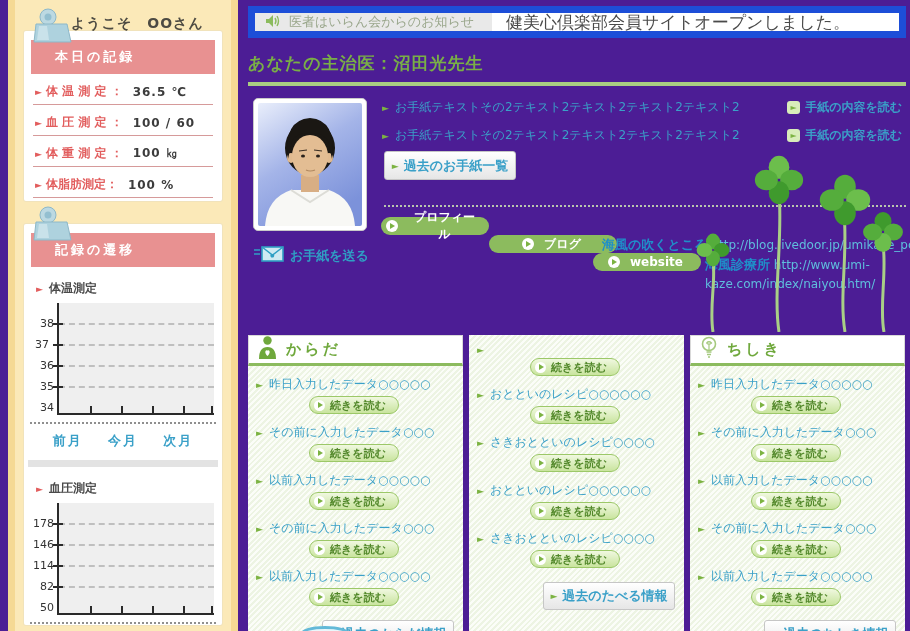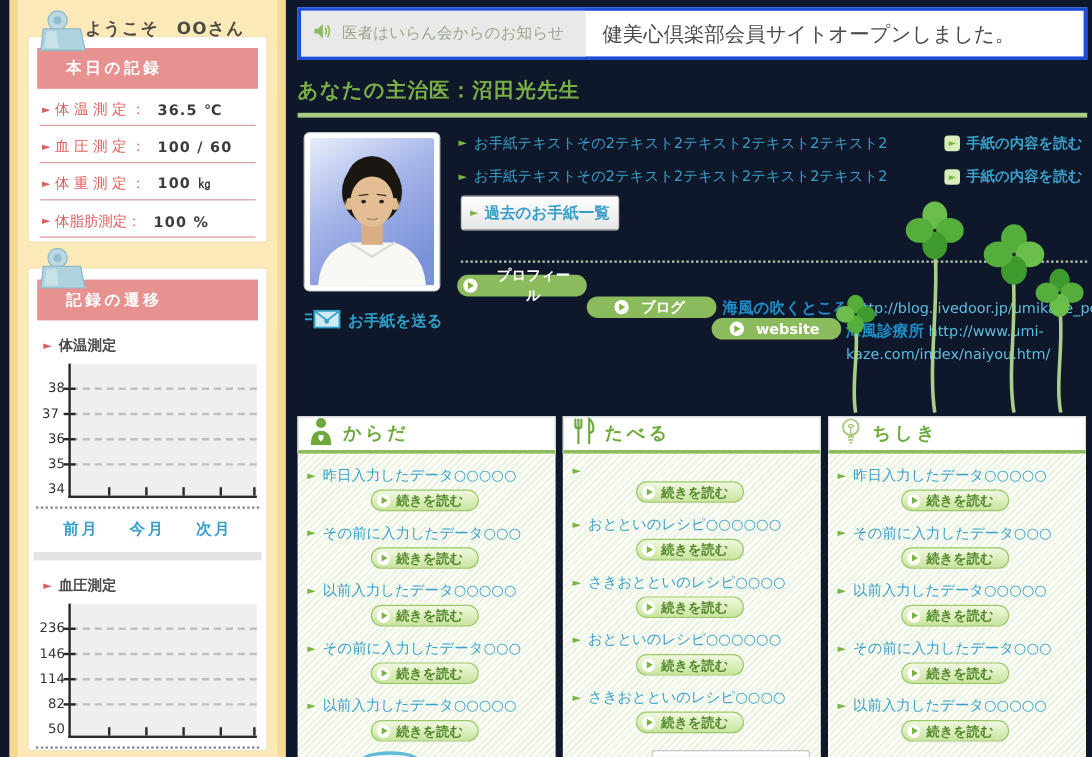--- a/index.html
+++ b/index.html
@@ -1,48 +1,48 @@
 <!DOCTYPE html>
 <html><head>
 <meta charset="utf-8">
 <style>
   * { margin:0; padding:0; box-sizing:border-box; }
   html,body { width:910px; height:631px; background:#fff; font-family:"DejaVu Sans", sans-serif; overflow:hidden; }
-  .page { position:relative; width:910px; height:631px; background:#0f172a; overflow:hidden; }
+  .page { position:relative; width:910px; height:631px; background:#4c1d95; overflow:hidden; }
 
   
   .sidebar { position:absolute; left:8px; top:0; width:230px; height:631px;
     background:#fbe9b8; border-left:7px solid #f5d994; border-right:7px solid #f5d994; }
   .clip { position:absolute; z-index:5; }
   .welcome-text { position:absolute; left:56px; top:15px; font-size:14px; font-weight:bold; color:#4c4a42; letter-spacing:1px; z-index:2;}
   .panel { position:absolute; left:9px; width:198px; background:#fff; border-radius:2px; box-shadow:0 0 0 1px #f1e3bb; }
   .panel-today { top:31px; height:170px; }
   .panel-history { top:224px; height:401px; overflow:hidden; }
   .panel-header { margin:9px 7px 0; background:#e89191; color:#fff; font-weight:bold; font-size:13px; padding:8px 0 8px 24px; letter-spacing:3px; }
   .mrow { display:flex; align-items:center; margin:0 9px; padding:9px 2px 4px; border-bottom:1px solid #d69a9a; }
   .mrow .arr { color:#e25d5d; font-size:9px; margin-right:4px; }
-  .mrow .mlabel { color:#e25d5d; font-size:12px; font-weight:normal; }
+  .mrow .mlabel { color:#e25d5d; font-size:12px; font-weight:bold; }
   .mrow .mvalue { color:#3c3c3c; font-size:12px; font-weight:bold; margin-left:10px; letter-spacing:1px; }
 
   .chart-title { margin:13px 12px 6px; color:#4a4a4a; font-size:12px; font-weight:bold; display:flex; align-items:center; gap:6px; }
   .chart-title .arr { color:#e25d5d; font-size:9px; }
   .chart-wrap { position:relative; margin:0 6px; height:116px; }
   .plot { position:absolute; left:27px; right:2px; top:0; bottom:4px; background:#efefef; border-left:2px solid #2a2a2a; border-bottom:2px solid #2a2a2a; }
   .gridline { position:absolute; left:0; right:0; border-top:2px dashed #bfbfbf; }
   .ytick-label { position:absolute; width:24px; text-align:right; font-size:11px; color:#333; }
   .ytickmark { position:absolute; left:-6px; width:10px; height:2px; background:#2a2a2a; }
   .xtick { position:absolute; bottom:0; width:2px; height:7px; background:#2a2a2a; }
   .chart-dotted { margin:3px 6px 0; border-top:2px dotted #8f8f8f; }
   .chart-nav { display:flex; justify-content:space-around; padding:8px 16px 6px; }
   .chart-nav a { color:#3aa0c8; font-size:13px; font-weight:bold; text-decoration:none; letter-spacing:2px; cursor:pointer; }
   .sdivider { height:7px; background:#e3e3e3; margin:4px 4px; }
 
   
   .main { position:absolute; left:248px; top:0; width:658px; }
-  .announce { margin-top:6px; height:44px; border:3px solid #1d4ed8; display:flex; align-items:stretch; background:#fff; }
+  .announce { margin-top:6px; height:32px; border:7px solid #1d4ed8; display:flex; align-items:stretch; background:#fff; }
   .announce-label { background:#e9e9e9; display:flex; align-items:center; gap:8px; padding:0 18px 0 10px; color:#9aa78c; font-size:13px; white-space:nowrap; }
   .announce-msg { display:flex; align-items:center; padding-left:14px; font-size:17px; color:#4a4a4a; }
 
   .heading { margin-top:14px; color:#79af46; font-size:17px; font-weight:bold; letter-spacing:1px; }
   .green-bar { height:4px; background:#a9cd82; margin-top:7px; }
 
   .profile { position:relative; height:247px; }
   .photo-frame { position:absolute; left:5px; top:12px; width:114px; height:133px; background:#fff; border:1px solid #c9c9c9; border-radius:5px; padding:4px; }
   .photo-inner { width:100%; height:100%; border-radius:2px; overflow:hidden; }
   .send-letter { position:absolute; left:6px; top:160px; display:flex; align-items:center; gap:6px; color:#2f9fc4; font-size:13px; font-weight:bold; cursor:pointer; }
@@ -59,21 +59,21 @@
     font-family:"DejaVu Sans", sans-serif; }
   .past-letters { position:absolute; left:136px; top:65px; width:132px; height:29px; }
 
   .dotted-sep { position:absolute; left:136px; right:0; top:119px; border-top:2px dotted #b9c4ae; }
 
   .pill { position:absolute; height:18px; border-radius:9px; background:#8cbb5e; color:#fff; font-size:12px; font-weight:bold;
     display:flex; align-items:center; justify-content:center; gap:10px; padding:0 8px 0 5px; cursor:pointer; border:none; font-family:"DejaVu Sans", sans-serif;}
   .play-circle { width:12px; height:12px; background:#fff; border-radius:50%; display:inline-flex; align-items:center; justify-content:center; flex:0 0 auto;}
   .play-tri { width:0; height:0; border-left:5px solid #7cb342; border-top:3px solid transparent; border-bottom:3px solid transparent; margin-left:1px; }
   .pill-profile { left:133px; top:131px; width:108px; }
-  .pill-blog    { left:241px; top:149px; width:108px; }
+  .pill-blog    { left:241px; top:149px; width:128px; }
   .pill-website { left:345px; top:167px; width:108px; }
 
   .blog-line { position:absolute; left:354px; top:150px; font-size:12px; white-space:nowrap; }
   .site-line { position:absolute; left:457px; top:169px; width:212px; font-size:12px; line-height:19px; }
   .site-name, .blog-name { color:#1f8fc9; font-weight:bold; font-size:13px; cursor:pointer; }
   .url { color:#5fbedd; cursor:pointer; }
 
   .clovers { position:absolute; right:0; top:66px; pointer-events:none; }
 
   
@@ -183,21 +183,21 @@
       </div>
 
       <div class="sdivider"></div>
 
       <div>
         <div class="chart-title">
           <span class="arr">►</span>
           <span>血圧測定</span>
         </div>
         <div class="chart-wrap">
-          <span class="ytick-label" style="top:14px;">236</span>
+          <span class="ytick-label" style="top:14px;">178</span>
           <span class="ytick-label" style="top:35px;">146</span>
           <span class="ytick-label" style="top:56px;">114</span>
           <span class="ytick-label" style="top:77px;">82</span>
           <span class="ytick-label" style="top:98px;">50</span>
           <div class="plot">
             <div class="gridline" style="top:20px;"></div>
             <div class="gridline" style="top:41px;"></div>
             <div class="gridline" style="top:62px;"></div>
             <div class="gridline" style="top:83px;"></div>
             <span class="ytickmark" style="top:20px;"></span>
@@ -462,29 +462,20 @@
               </button>
             </div>
         </div>
         <button class="white-btn past-info">
           <span class="arr-green">►</span>
           <span>過去のからだ情報</span>
         </button>
       </div>
 
       <div class="col">
-        <div class="col-header">
-          <span>
-            <svg width="18" height="23" viewBox="0 0 18 23">
-              <path d="M4 1 L4 22 M1.5 1 L1.5 7 Q1.5 9 4 9 Q6.5 9 6.5 7 L6.5 1" stroke="#6fa83c" stroke-width="1.8" fill="none"></path>
-              <path d="M13 22 L13 1 Q16.5 4 16.5 9 Q16.5 12 13 13" stroke="#6fa83c" stroke-width="1.8" fill="none"></path>
-            </svg>
-          </span>
-          <span>たべる</span>
-        </div>
         <div class="col-item">
           <div class="col-link">
             <span class="arr-green">►</span>
           </div>
           <div class="read-row">
               <button class="read-more">
             <span class="play-circle">
                   <span class="play-tri"></span>
                 </span>
             <span>続きを読む</span>

